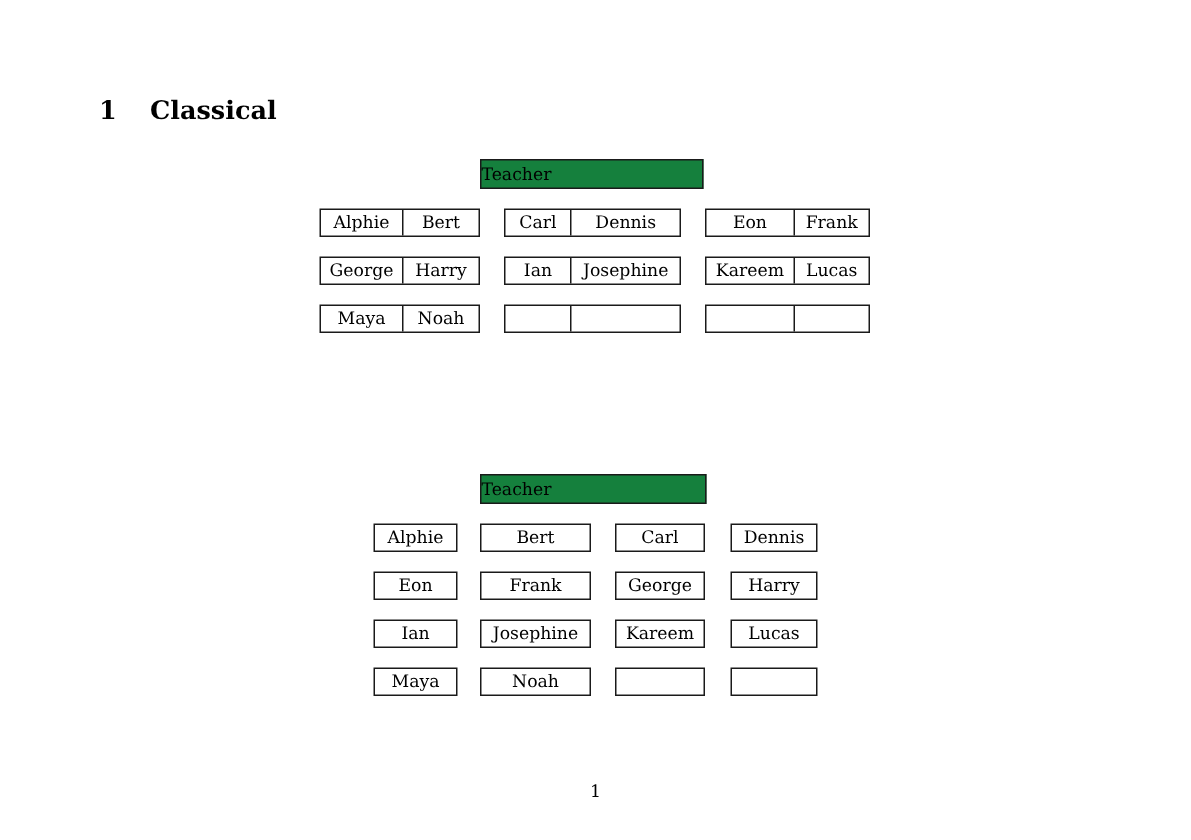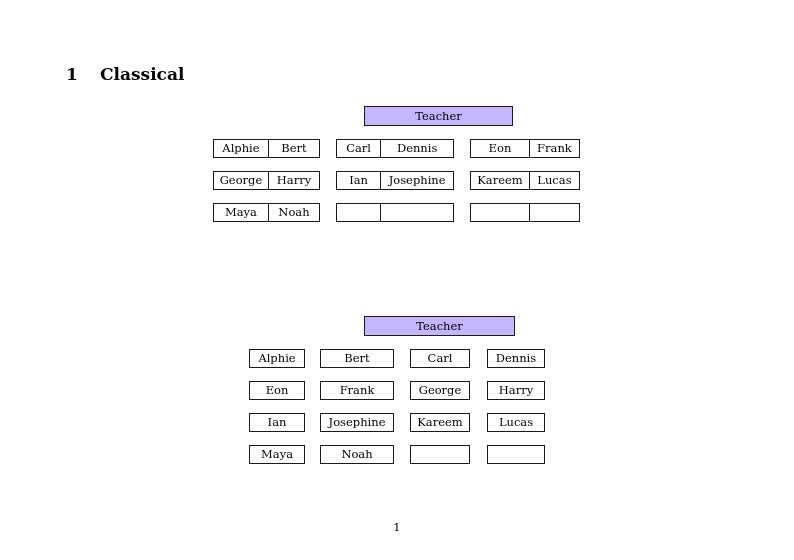--- a/index.html
+++ b/index.html
@@ -58,27 +58,25 @@
     color: #000;
     white-space: nowrap;
     overflow: hidden;
   }
 
   
   .teacher-box {
     position: absolute;
     box-sizing: border-box;
     border: 1px solid #1a1a1a;
-    background: #c4b5fd;
+    background: #15803d;
     height: 20px;
     line-height: 18px;
-    text-align: center;
     font-size: 11.5px;
     white-space: nowrap;
-    margin-left: 44px;
   }
 
   
   .pair-group {
     position: absolute;
     box-sizing: border-box;
     border: 1px solid #1a1a1a;
     background: #ffffff;
     height: 19px;
     display: flex;

